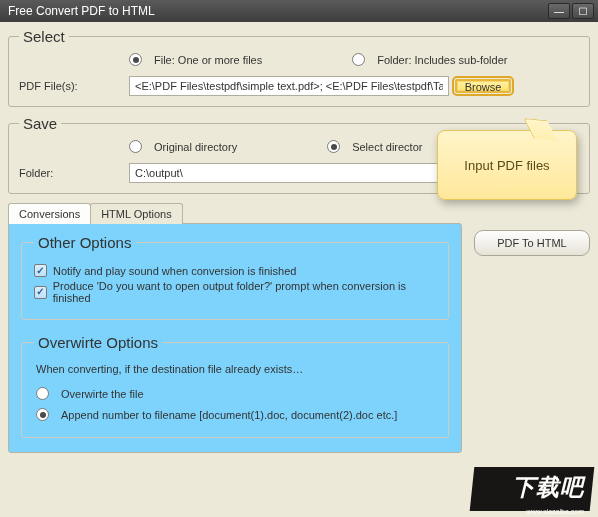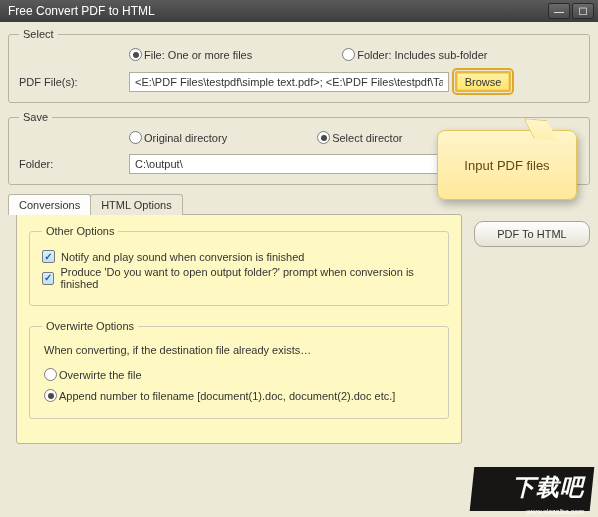--- a/index.html
+++ b/index.html
@@ -6,43 +6,43 @@
   body { font-family: "Segoe UI", Tahoma, sans-serif; font-size: 11px; background: #f0f0f0; width: 598px; height: 517px; overflow: hidden; position: relative; }
   
   .titlebar { background: linear-gradient(to bottom, #5a5a5a, #3d3d3d); color: #fff; height: 22px; display: flex; align-items: center; padding: 0 4px 0 8px; font-size: 12px; gap: 24px; }
   .titlebar-text { flex: 1; }
   .titlebar-btns { display: flex; gap: 2px; }
   .titlebar-btn { width: 22px; height: 16px; background: linear-gradient(to bottom,#6a6a6a,#4a4a4a); border: 1px solid #2a2a2a; border-radius: 2px; display:flex; align-items:center; justify-content:center; color:#fff; font-size:10px; cursor:pointer; }
   
   .content { background: #ece9d8; padding: 6px 8px 8px 8px; height: calc(517px - 22px); position: relative; }
   
   fieldset { border: 1px solid #b8b4a3; border-radius: 3px; margin-bottom: 8px; padding: 8px 10px 10px 10px; position: relative; }
-  fieldset > legend { padding: 0 4px; color: #333; font-size: 11px; }
+  fieldset > legend { padding: 0 4px; color: #333; font-size: 15px; }
   
   .row { display: flex; align-items: center; }
   .row-top { margin-bottom: 10px; margin-left: 110px; gap: 90px; }
   .label-col { width: 110px; color: #333; }
   
-  .radio { display: inline-flex; align-items: center; gap: 2px; color:#333; cursor:pointer; }
+  .radio { display: inline-flex; align-items: center; gap: 12px; color:#333; cursor:pointer; }
   .radio .dot { width: 13px; height: 13px; border-radius: 50%; border: 1px solid #7a7a7a; background: #fff; display:flex; align-items:center; justify-content:center; }
   .radio.selected .dot::after { content:""; width:6px; height:6px; border-radius:50%; background:#4a4a4a; }
   
   .textbox { background:#fff; border:1px solid #b0aca0; height:20px; padding:2px 5px; font-family:inherit; font-size:11px; color:#333; }
   .pdf-input { width: 320px; }
   .folder-input { width: 318px; }
   
-  .browse-btn { width:56px; height:21px; margin-left:6px; background:linear-gradient(to bottom,#fff2a8,#ffe36b); border:2px solid #e8b83e; border-radius:2px; font-size:11px; color:#333; cursor:pointer; box-shadow: 0 0 0 1px #f7d56a inset; }
+  .browse-btn { width:56px; height:14px; margin-left:6px; background:linear-gradient(to bottom,#fff2a8,#ffe36b); border:2px solid #e8b83e; border-radius:2px; font-size:11px; color:#333; cursor:pointer; box-shadow: 0 0 0 1px #f7d56a inset; }
   .browse-highlight { outline: 2px solid #e0a828; outline-offset: 1px; }
   
   .tabs-area { display:flex; gap:12px; }
   .tabs-left { flex:1; }
   .tabstrip { display:flex; position:relative; top:1px; z-index:2; }
   .tab { padding:4px 10px 4px 10px; border:1px solid #b8b4a3; border-bottom:none; background:#ece9d8; border-radius:3px 3px 0 0; margin-right:-1px; color:#333; cursor:pointer; }
   .tab.active { background:#fdfdfb; position:relative; }
-  .tabpanel { border:1px solid #b8b4a3; background:#fef9c3; padding:10px 12px 14px 12px; border-radius:0 3px 3px 3px; min-height: 230px; margin-left: 8px; }
+  .tabpanel { border:1px solid #b8b4a3; background:#7dd3fc; padding:10px 12px 14px 12px; border-radius:0 3px 3px 3px; min-height: 230px; }
   
   .inner-group { border:1px solid #d0ccbd; border-radius:3px; padding:10px 12px 12px 12px; margin-bottom:14px; }
   .inner-legend { padding:0 4px; color:#333; }
   
   .check { display:flex; align-items:center; gap:6px; color:#333; margin:3px 0; }
   .check .box { width:13px; height:13px; border:1px solid #7a7a7a; background:linear-gradient(to bottom,#d9effc,#bde2f8); display:flex; align-items:center; justify-content:center; border-radius:2px; }
   .check.checked .box::after { content:"✓"; font-size:10px; color:#2b5f8e; font-weight:bold; line-height:1; }
   
   .overwrite-text { color:#333; margin:2px 0 8px 2px; }
   .radio-block { margin:4px 0 4px 2px; }

